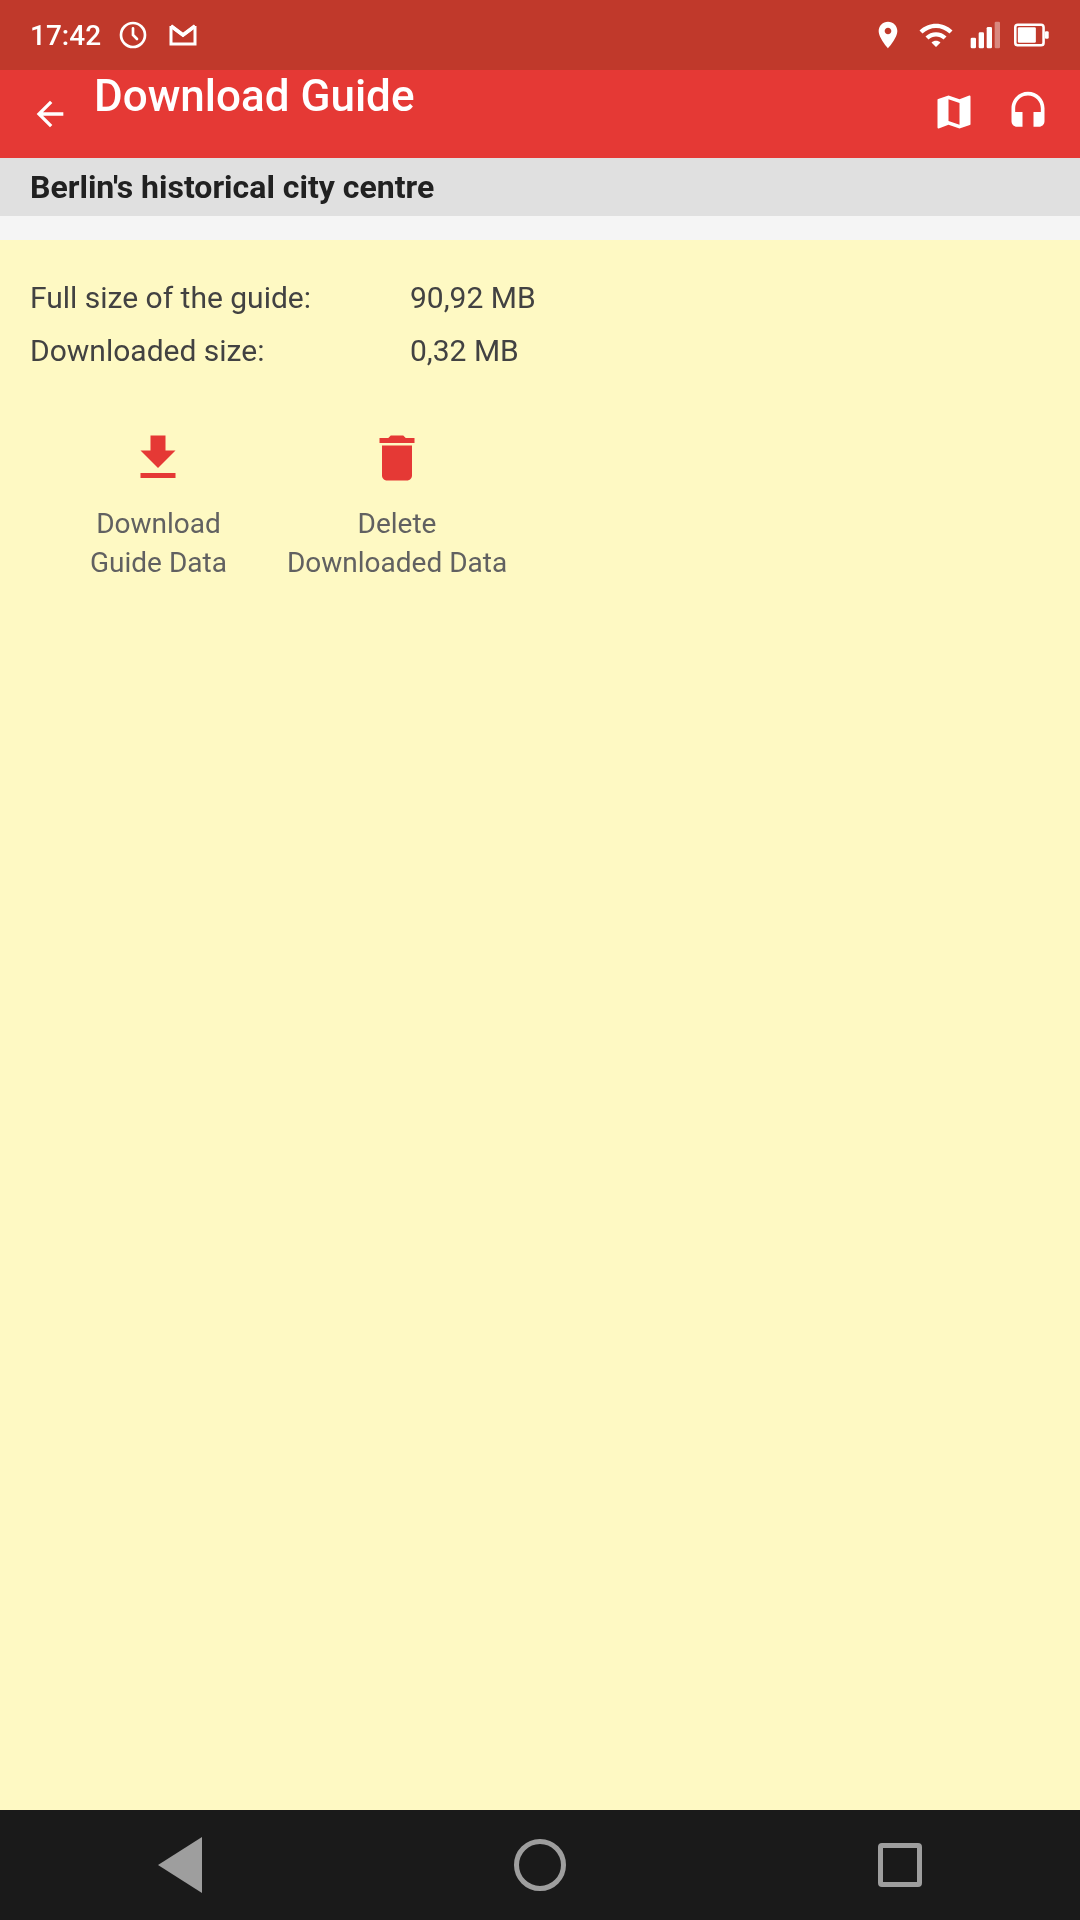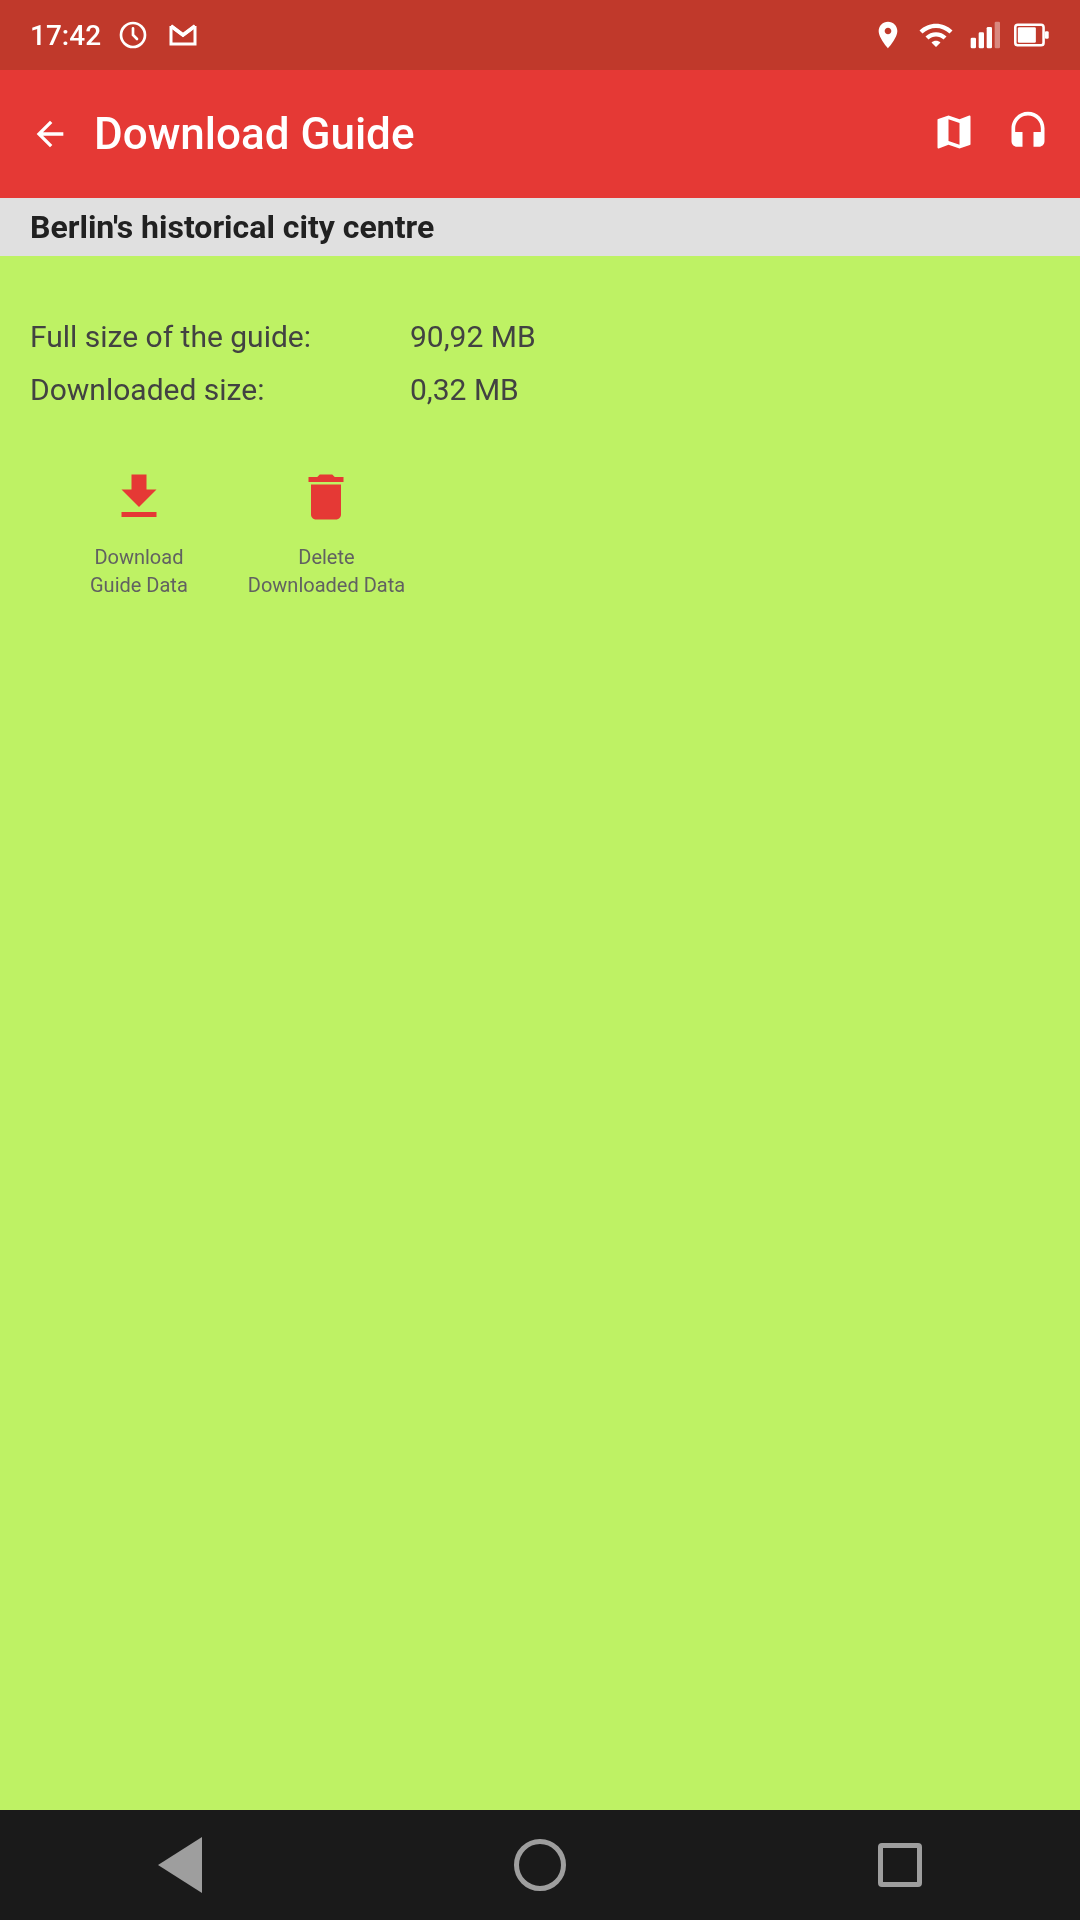--- a/index.html
+++ b/index.html
@@ -44,23 +44,22 @@
 
     .status-right {
       display: flex;
       align-items: center;
       gap: 14px;
     }
 
     
     .app-bar {
       background: #e53935;
-      height: 128px;
-      display: flex;
-      align-items: center;
+      height: 88px;
+      display: flex;
       padding: 0 30px;
       flex-shrink: 0;
     }
 
     .back-button {
       color: white;
       font-size: 44px;
       cursor: pointer;
       margin-right: 24px;
       display: flex;
@@ -89,22 +88,23 @@
 
     .section-title {
       font-size: 32px;
       font-weight: 700;
       color: #212121;
     }
 
     
     .main-content {
       flex: 1;
-      background: #bef264;
-      padding: 63px 30px;
+      background: #fef9c3;
+      padding: 40px 30px;
+      margin-top: 24px;
     }
 
     .info-table {
       margin-bottom: 60px;
     }
 
     .info-row {
       display: flex;
       align-items: center;
       margin-bottom: 18px;
@@ -141,21 +141,21 @@
 
     .action-icon {
       color: #e53935;
       font-size: 60px;
       display: flex;
       align-items: center;
       justify-content: center;
     }
 
     .action-label {
-      font-size: 20px;
+      font-size: 28px;
       color: #616161;
       text-align: center;
       line-height: 1.4;
     }
 
     
     .download-svg, .trash-svg {
       width: 60px;
       height: 60px;
     }

